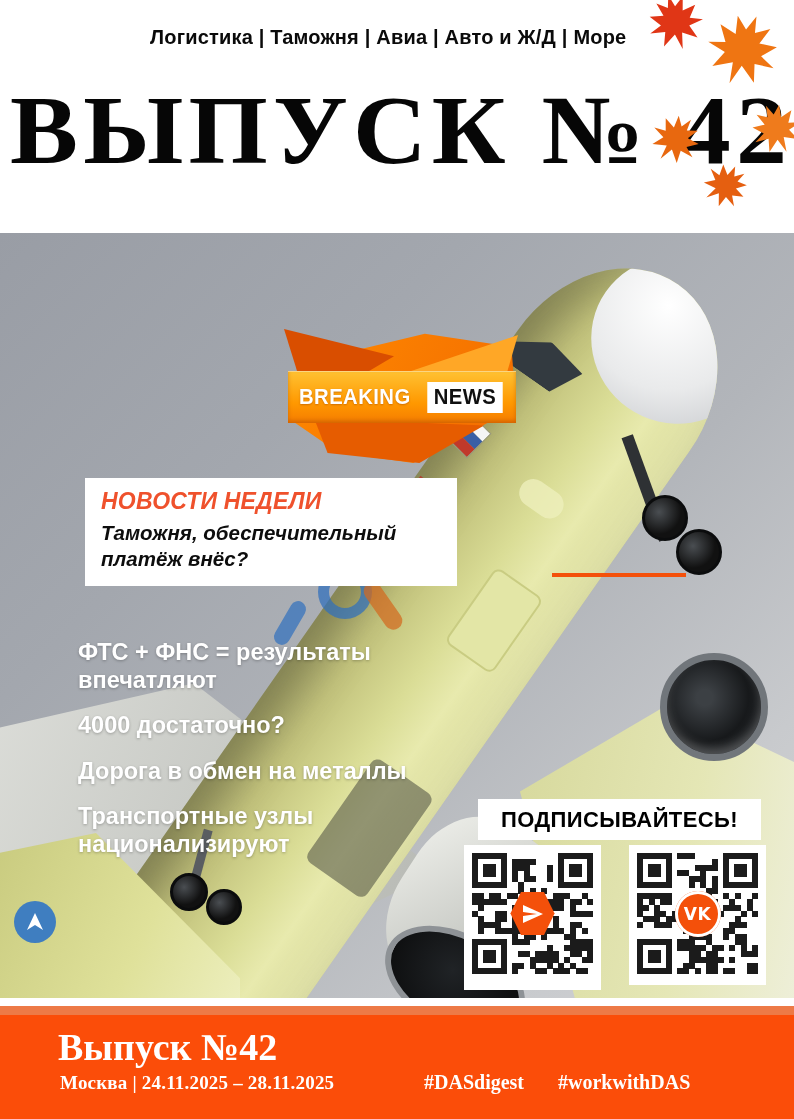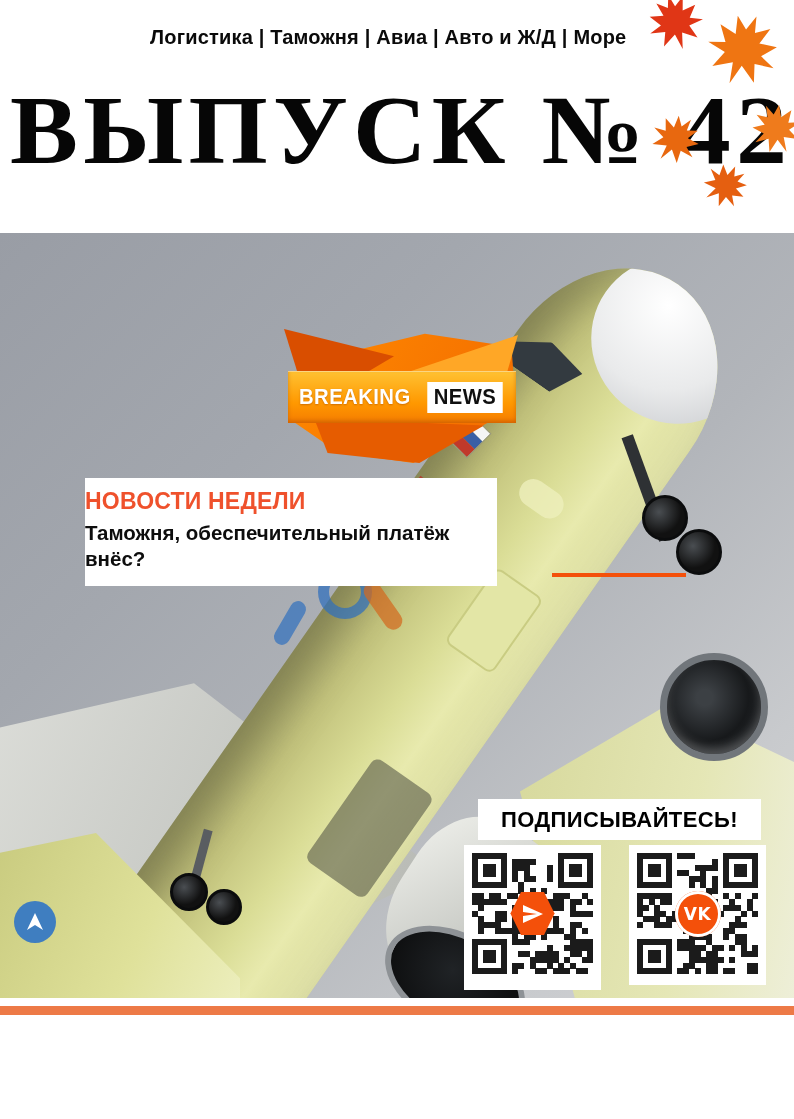--- a/index.html
+++ b/index.html
@@ -118,21 +118,21 @@
     background:linear-gradient(180deg,#ffc233,#ff9800 62%,#f57c00);
     display:flex; align-items:center; padding-left:11px;
     box-shadow:0 1px 0 rgba(255,255,255,.4) inset, 0 -2px 4px rgba(150,60,0,.4) inset;
   }
   .banner .w1 { color:#fff; font-weight:800; font-size:22px; letter-spacing:.5px;
     transform:scaleX(.92); transform-origin:left; text-shadow:0 1px 2px rgba(160,70,0,.5); }
   .banner .w2 { background:#fff; color:#101010; font-weight:800; font-size:22px;
     padding:2px 7px 3px; margin-left:4px; letter-spacing:.5px; transform:scaleX(.92); }
 
   
-  .news-box { left:85px; top:245px; width:412px; z-index:7; background:#fff; padding:10px 0 14px; }
+  .news-box { left:85px; top:245px; width:372px; z-index:7; background:#fff; padding:10px 16px 14px;font-style:italic; }
   .news-label { color:#ef512c; font-size:23px; font-weight:700; letter-spacing:.2px; }
   .news-headline { color:#0d0d0d; font-size:20.5px; font-weight:700; line-height:1.26; margin-top:5px; }
 
   
   .headlines { left:78px; top:405px; width:342px; z-index:7; }
   .headlines .hl { color:#fff; font-size:23.5px; font-weight:700; line-height:1.2;
     margin-bottom:17px; text-shadow:0 1px 3px rgba(0,0,0,.28); }
 
   
   .das { left:482px; top:332px; z-index:6; }
@@ -238,20 +238,26 @@
         <span class="w1">BREAKING</span>
         <span class="w2">NEWS</span>
       </div>
     </div>
 
     <div class="abs news-box">
       <div class="news-label">НОВОСТИ НЕДЕЛИ</div>
       <div class="news-headline">Таможня, обеспечительный платёж внёс?</div>
     </div>
 
+    <div class="abs headlines">
+      <div class="hl">ФТС + ФНС = результаты впечатляют</div>
+      <div class="hl">4000 достаточно?</div>
+      <div class="hl">Дорога в обмен на металлы</div>
+      <div class="hl">Транспортные узлы национализируют</div>
+    </div>
 
     <div class="abs das">
       <div class="das-rule"></div>
     </div>
 
     <div class="abs qr-row">
       <div class="qr-box" style="height:145px;">
         <div class="qr" id="qr1">
           <div class="qr-badge hex">
             <svg width="24" height="24" viewBox="0 0 24 24">
@@ -529,14 +535,22 @@
             <div class="finder" style="left: 0px; top: 86px;"></div>
           </div>
       </div>
     </div>
     <div class="abs subscribe">
       <span>ПОДПИСЫВАЙТЕСЬ!</span>
     </div>
   </div>
 
   <div class="abs footer-band"></div>
+  <div class="abs footer">
+    <div class="footer-issue">Выпуск №42</div>
+    <div class="footer-date">Москва | 24.11.2025 – 28.11.2025</div>
+    <div class="footer-tags">
+      <span>#DASdigest</span>
+      <span>#workwithDAS</span>
+    </div>
+  </div>
 
 </div>
 
 </body></html>

